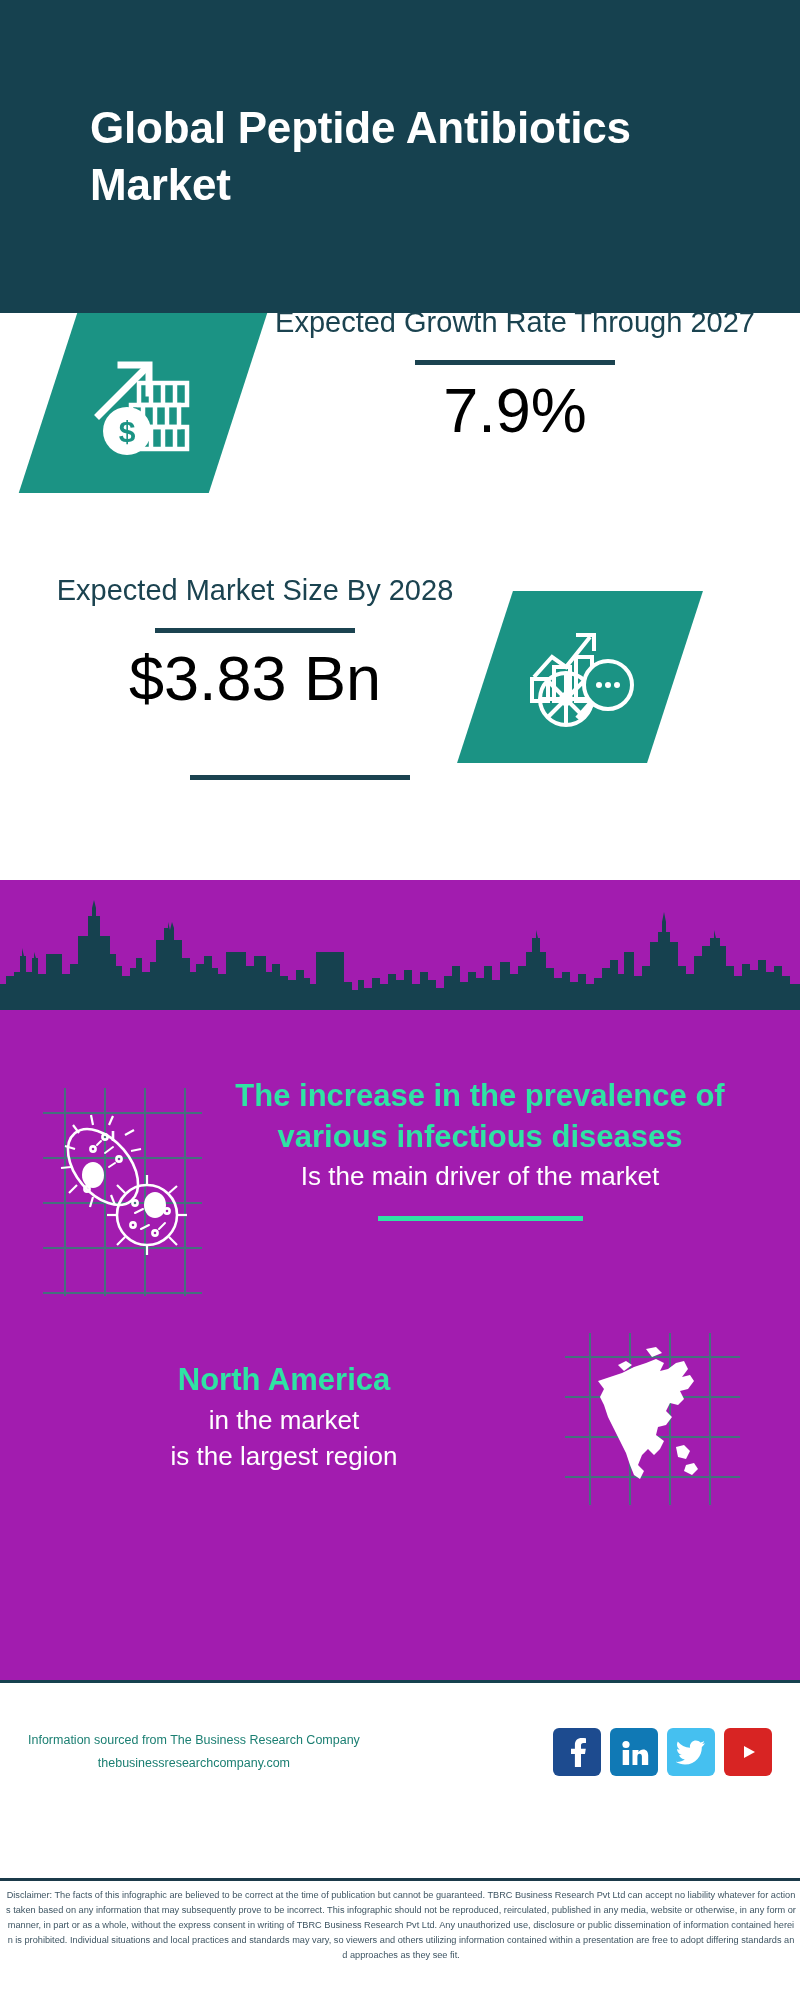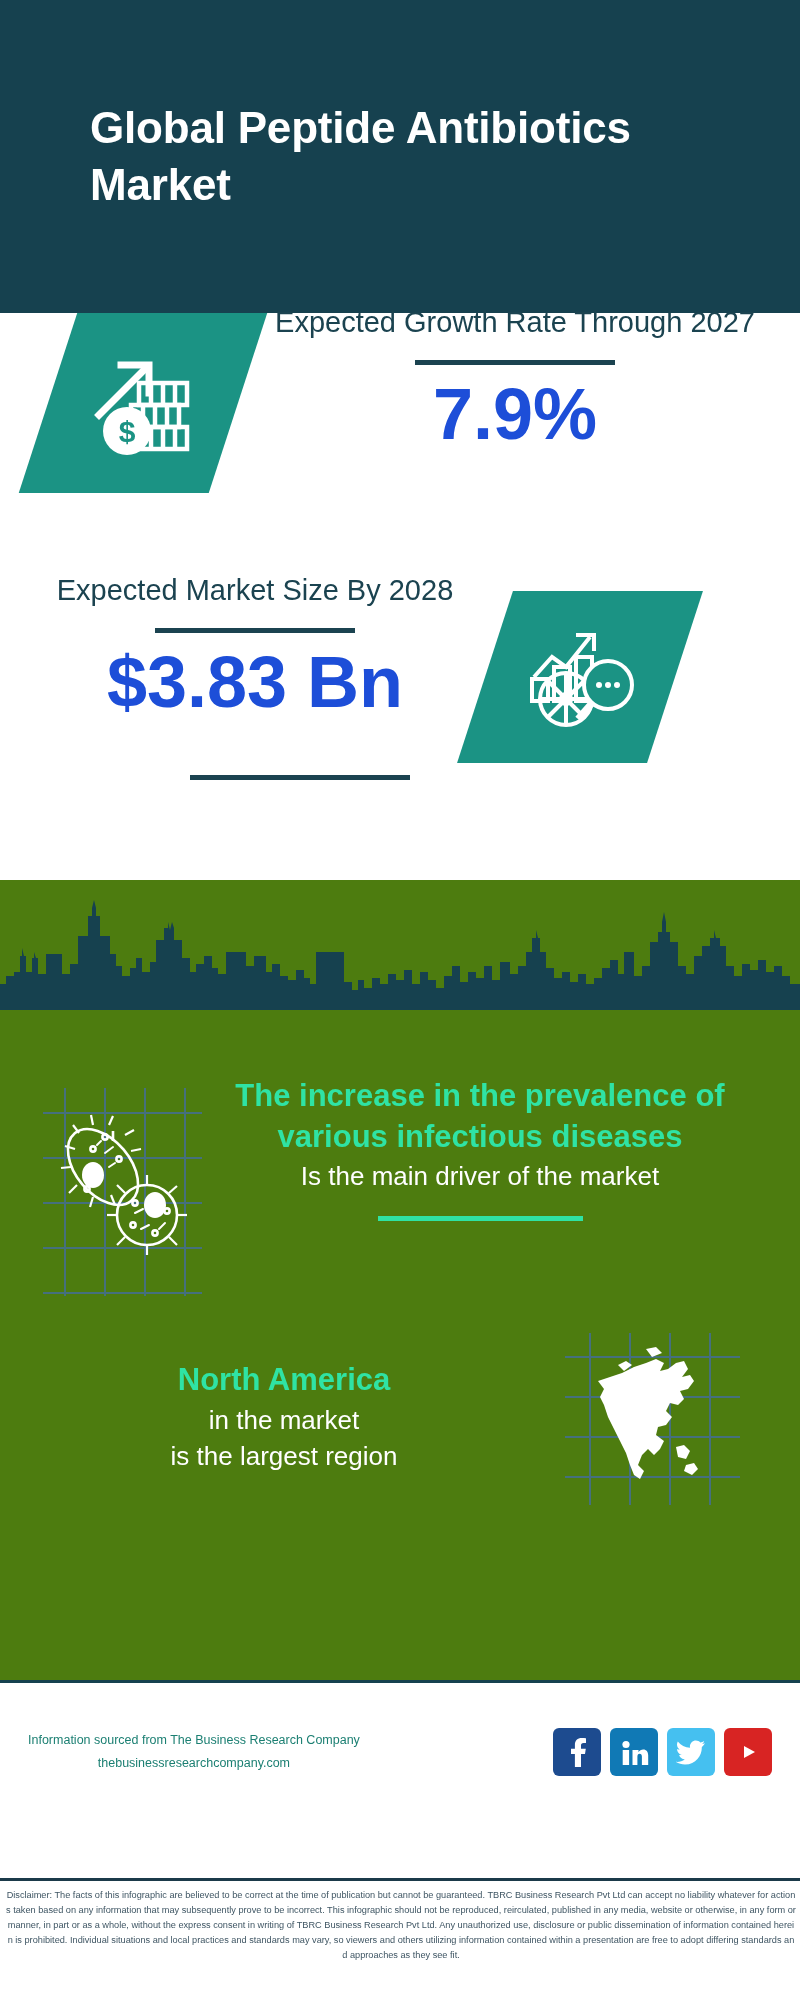--- a/index.html
+++ b/index.html
@@ -46,27 +46,27 @@
   .size-text   { left: 40px;  top: 258px; width: 430px; text-align: center; }
 
   .stat-label {
     color: #1b4350; font-size: 29px; font-weight: normal; line-height: 1.33;
   }
   .rule {
     width: 200px; height: 5px; background: #1b4350;
     margin: 18px auto 12px auto;
   }
   .stat-value {
-    color: #1d4ed8; font-size: 72px; font-weight: bold; line-height: 1.05;
+    color: #000000; font-size: 63px; font-weight: normal; line-height: 1.05;
   }
 
   
   .dark-body {
     position: absolute; left: 0; top: 880px; width: 800px; height: 800px;
-    background: #4d7c0f;
+    background: #a21caf;
   }
   .skyline {
     position: absolute; left: 0; top: 0; width: 800px; height: 130px;
     display: block;
   }
   .skyline-rule {
     position: absolute; left: 190px; top: -105px; width: 220px; height: 5px; background:#1b4350;
   }
 
   .grid-svg { display: block; }

